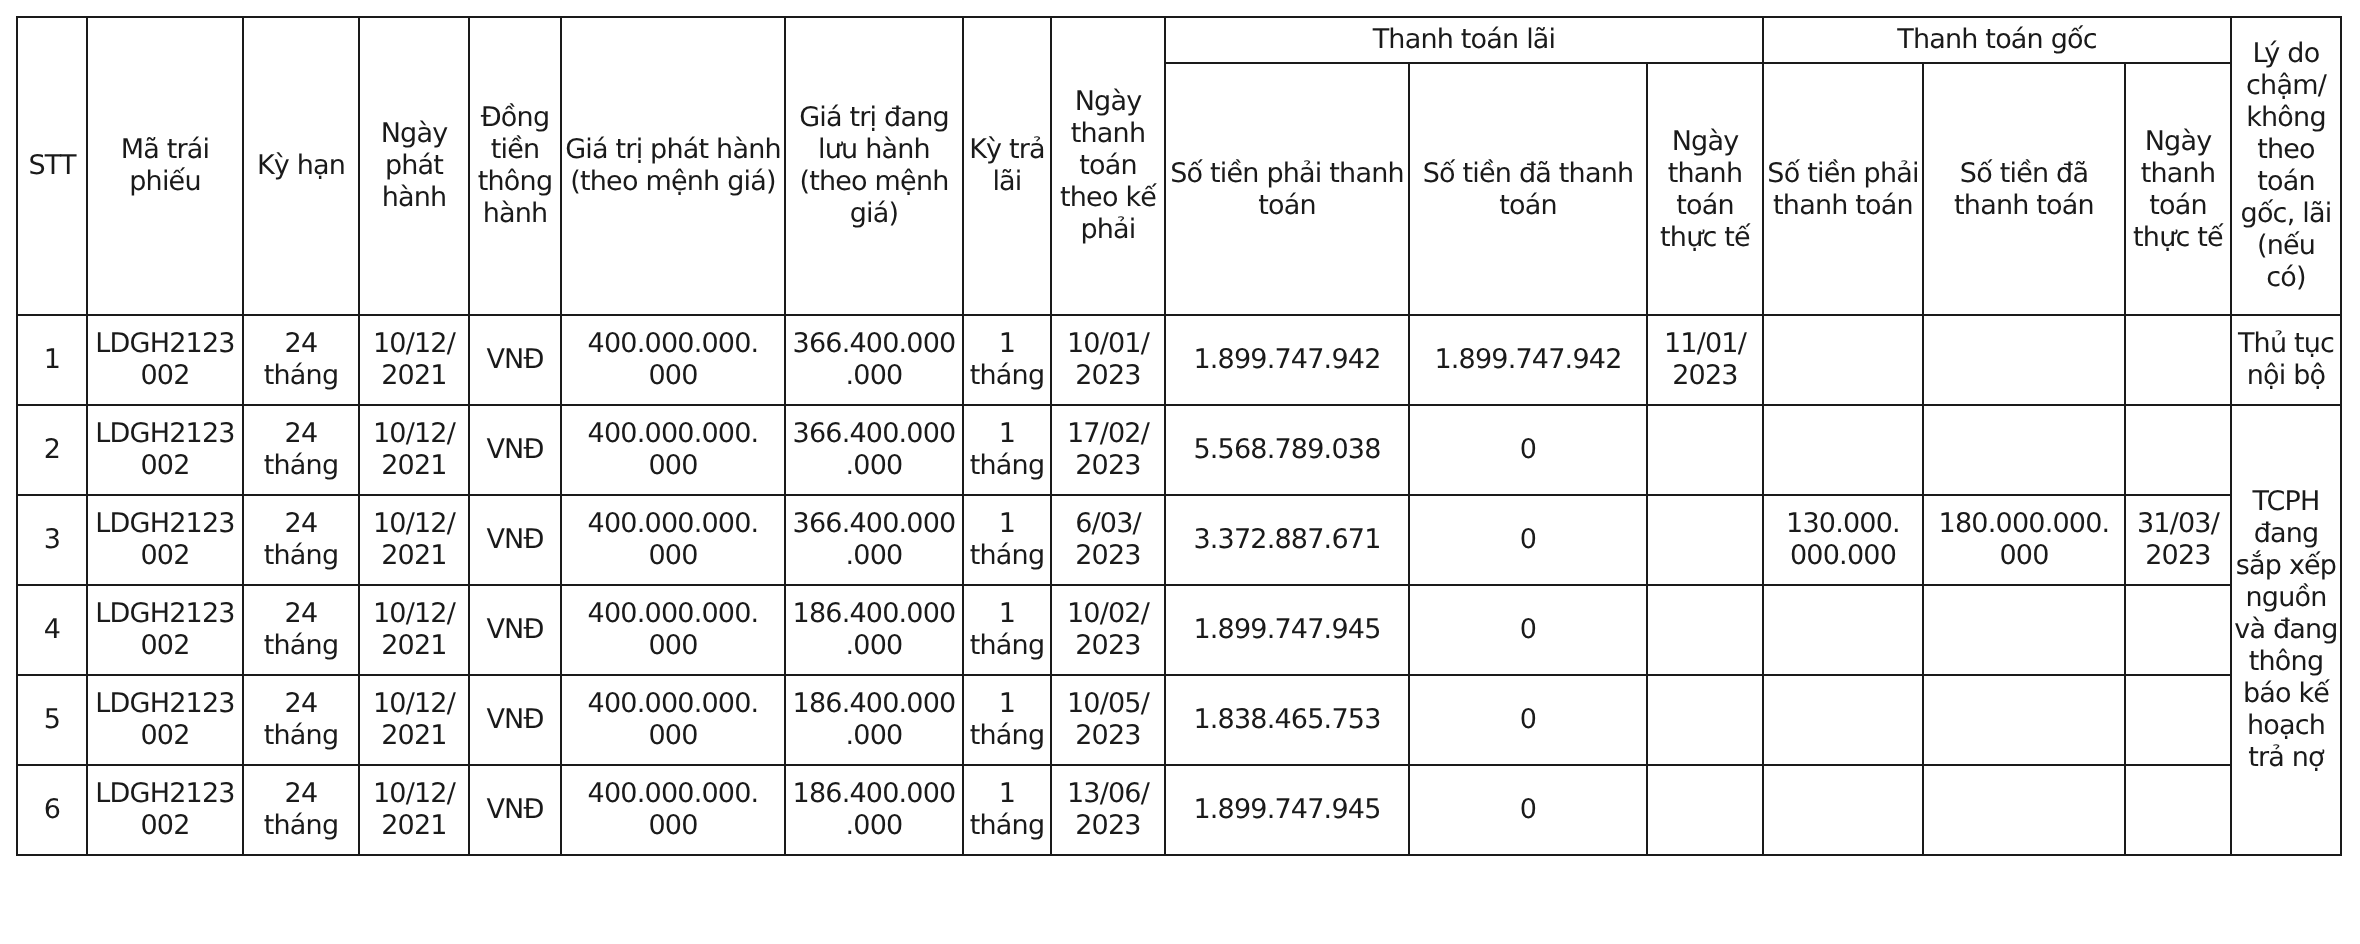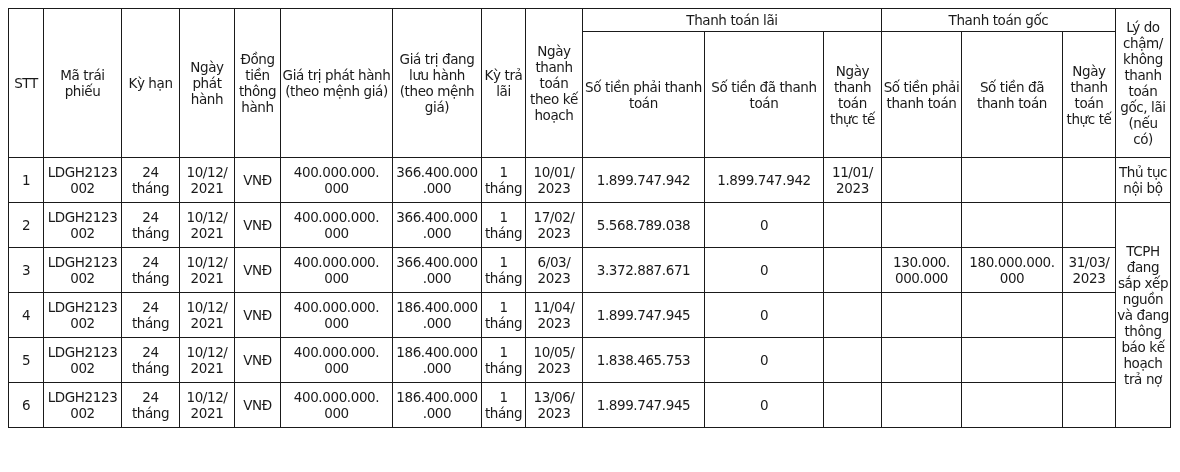--- a/index.html
+++ b/index.html
@@ -52,24 +52,24 @@
   <thead>
     <tr class="top">
       <th rowspan="2">STT</th>
       <th rowspan="2">Mã trái phiếu</th>
       <th rowspan="2">Kỳ hạn</th>
       <th rowspan="2">Ngày phát hành</th>
       <th rowspan="2">Đồng tiền thông hành</th>
       <th rowspan="2">Giá trị phát hành (theo mệnh giá)</th>
       <th rowspan="2">Giá trị đang lưu hành (theo mệnh giá)</th>
       <th rowspan="2">Kỳ trả lãi</th>
-      <th rowspan="2">Ngày thanh toán theo kế hoạch</th>
+      <th rowspan="2">Ngày thanh toán theo kế phải</th>
       <th colspan="3">Thanh toán lãi</th>
       <th colspan="3">Thanh toán gốc</th>
-      <th rowspan="2">Lý do chậm/ không thanh toán gốc, lãi (nếu có)</th>
+      <th rowspan="2">Lý do chậm/ không theo toán gốc, lãi (nếu có)</th>
     </tr>
     <tr class="sub">
       <th>Số tiền phải thanh toán</th>
       <th>Số tiền đã thanh toán</th>
       <th>Ngày thanh toán thực tế</th>
       <th>Số tiền phải thanh toán</th>
       <th>Số tiền đã thanh toán</th>
       <th>Ngày thanh toán thực tế</th>
     </tr>
   </thead>
@@ -129,21 +129,21 @@
     </tr>
     <tr>
       <td>4</td>
       <td>LDGH2123 002</td>
       <td>24 tháng</td>
       <td>10/12/ 2021</td>
       <td>VNĐ</td>
       <td>400.000.000. 000</td>
       <td>186.400.000 .000</td>
       <td>1 tháng</td>
-      <td>11/04/ 2023</td>
+      <td>10/02/ 2023</td>
       <td>1.899.747.945</td>
       <td>0</td>
       <td></td>
       <td></td>
       <td></td>
       <td></td>
     </tr>
     <tr>
       <td>5</td>
       <td>LDGH2123 002</td>

